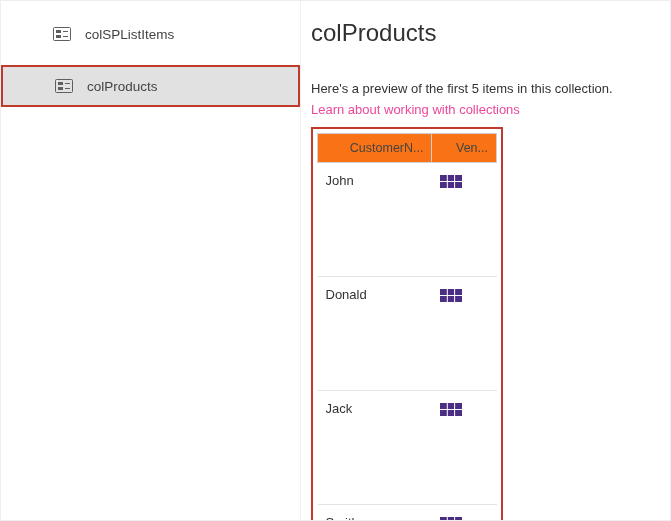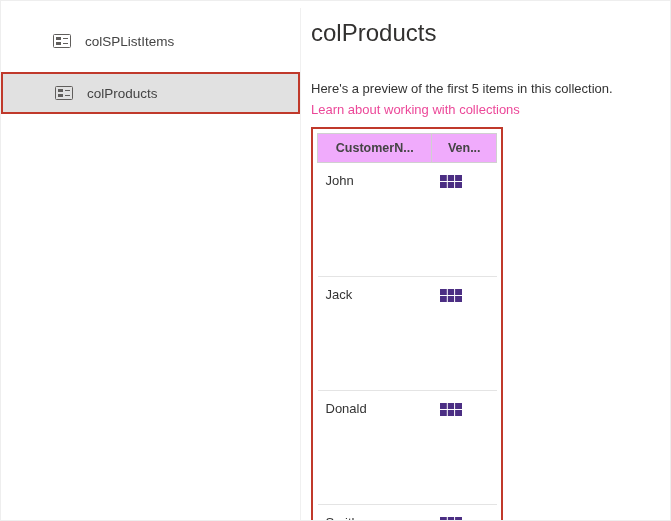--- a/index.html
+++ b/index.html
@@ -11,21 +11,20 @@
       width: 671px;
       height: 521px;
       overflow: hidden;
       border: 1px solid #eee;
     }
     .layout { display: flex; height: 100%; }
     .sidebar {
       width: 300px;
       padding-top: 12px;
       border-right: 1px solid #f0f0f0;
-      margin-top: 7px;
     }
     .sidebar-item {
       display: flex;
       align-items: center;
       height: 42px;
       padding: 0 24px 0 52px;
       cursor: pointer;
       color: #444;
     }
     .sidebar-item.selected {
@@ -68,26 +67,26 @@
       border: 2px solid #c0392b;
       padding: 4px;
       width: 192px;
     }
     table {
       border-collapse: collapse;
       width: 100%;
       table-layout: fixed;
     }
     th {
-      background: #f0abfc;
+      background: #f97316;
       border: 1px solid #d0d0d0;
-      font-weight: 700;
+      font-weight: 400;
       font-size: 12.5px;
       color: #444;
-      text-align: center;
+      text-align: right;
       padding: 7px 8px;
       white-space: nowrap;
       overflow: hidden;
       text-overflow: ellipsis;
     }
     th:first-child { width: 110px; }
     th:last-child { width: 62px; }
     td {
       border-top: 1px solid #e4e4e4;
       padding: 10px 8px;
@@ -156,34 +155,34 @@
                 <svg width="22" height="13" viewBox="0 0 22 13">
                     <rect x="0" y="0" width="22" height="13" fill="#4b2e83"></rect>
                     <line x1="0" y1="6.5" x2="22" y2="6.5" stroke="#fff" stroke-width="1"></line>
                     <line x1="7.3" y1="0" x2="7.3" y2="13" stroke="#fff" stroke-width="1"></line>
                     <line x1="14.6" y1="0" x2="14.6" y2="13" stroke="#fff" stroke-width="1"></line>
                   </svg>
               </span>
             </td>
           </tr>
           <tr>
+            <td>Donald</td>
+            <td class="icon-cell">
+              <span class="grid-icon">
+                <svg width="22" height="13" viewBox="0 0 22 13">
+                    <rect x="0" y="0" width="22" height="13" fill="#4b2e83"></rect>
+                    <line x1="0" y1="6.5" x2="22" y2="6.5" stroke="#fff" stroke-width="1"></line>
+                    <line x1="7.3" y1="0" x2="7.3" y2="13" stroke="#fff" stroke-width="1"></line>
+                    <line x1="14.6" y1="0" x2="14.6" y2="13" stroke="#fff" stroke-width="1"></line>
+                  </svg>
+              </span>
+            </td>
+          </tr>
+          <tr>
             <td>Jack</td>
-            <td class="icon-cell">
-              <span class="grid-icon">
-                <svg width="22" height="13" viewBox="0 0 22 13">
-                    <rect x="0" y="0" width="22" height="13" fill="#4b2e83"></rect>
-                    <line x1="0" y1="6.5" x2="22" y2="6.5" stroke="#fff" stroke-width="1"></line>
-                    <line x1="7.3" y1="0" x2="7.3" y2="13" stroke="#fff" stroke-width="1"></line>
-                    <line x1="14.6" y1="0" x2="14.6" y2="13" stroke="#fff" stroke-width="1"></line>
-                  </svg>
-              </span>
-            </td>
-          </tr>
-          <tr>
-            <td>Donald</td>
             <td class="icon-cell">
               <span class="grid-icon">
                 <svg width="22" height="13" viewBox="0 0 22 13">
                     <rect x="0" y="0" width="22" height="13" fill="#4b2e83"></rect>
                     <line x1="0" y1="6.5" x2="22" y2="6.5" stroke="#fff" stroke-width="1"></line>
                     <line x1="7.3" y1="0" x2="7.3" y2="13" stroke="#fff" stroke-width="1"></line>
                     <line x1="14.6" y1="0" x2="14.6" y2="13" stroke="#fff" stroke-width="1"></line>
                   </svg>
               </span>
             </td>

